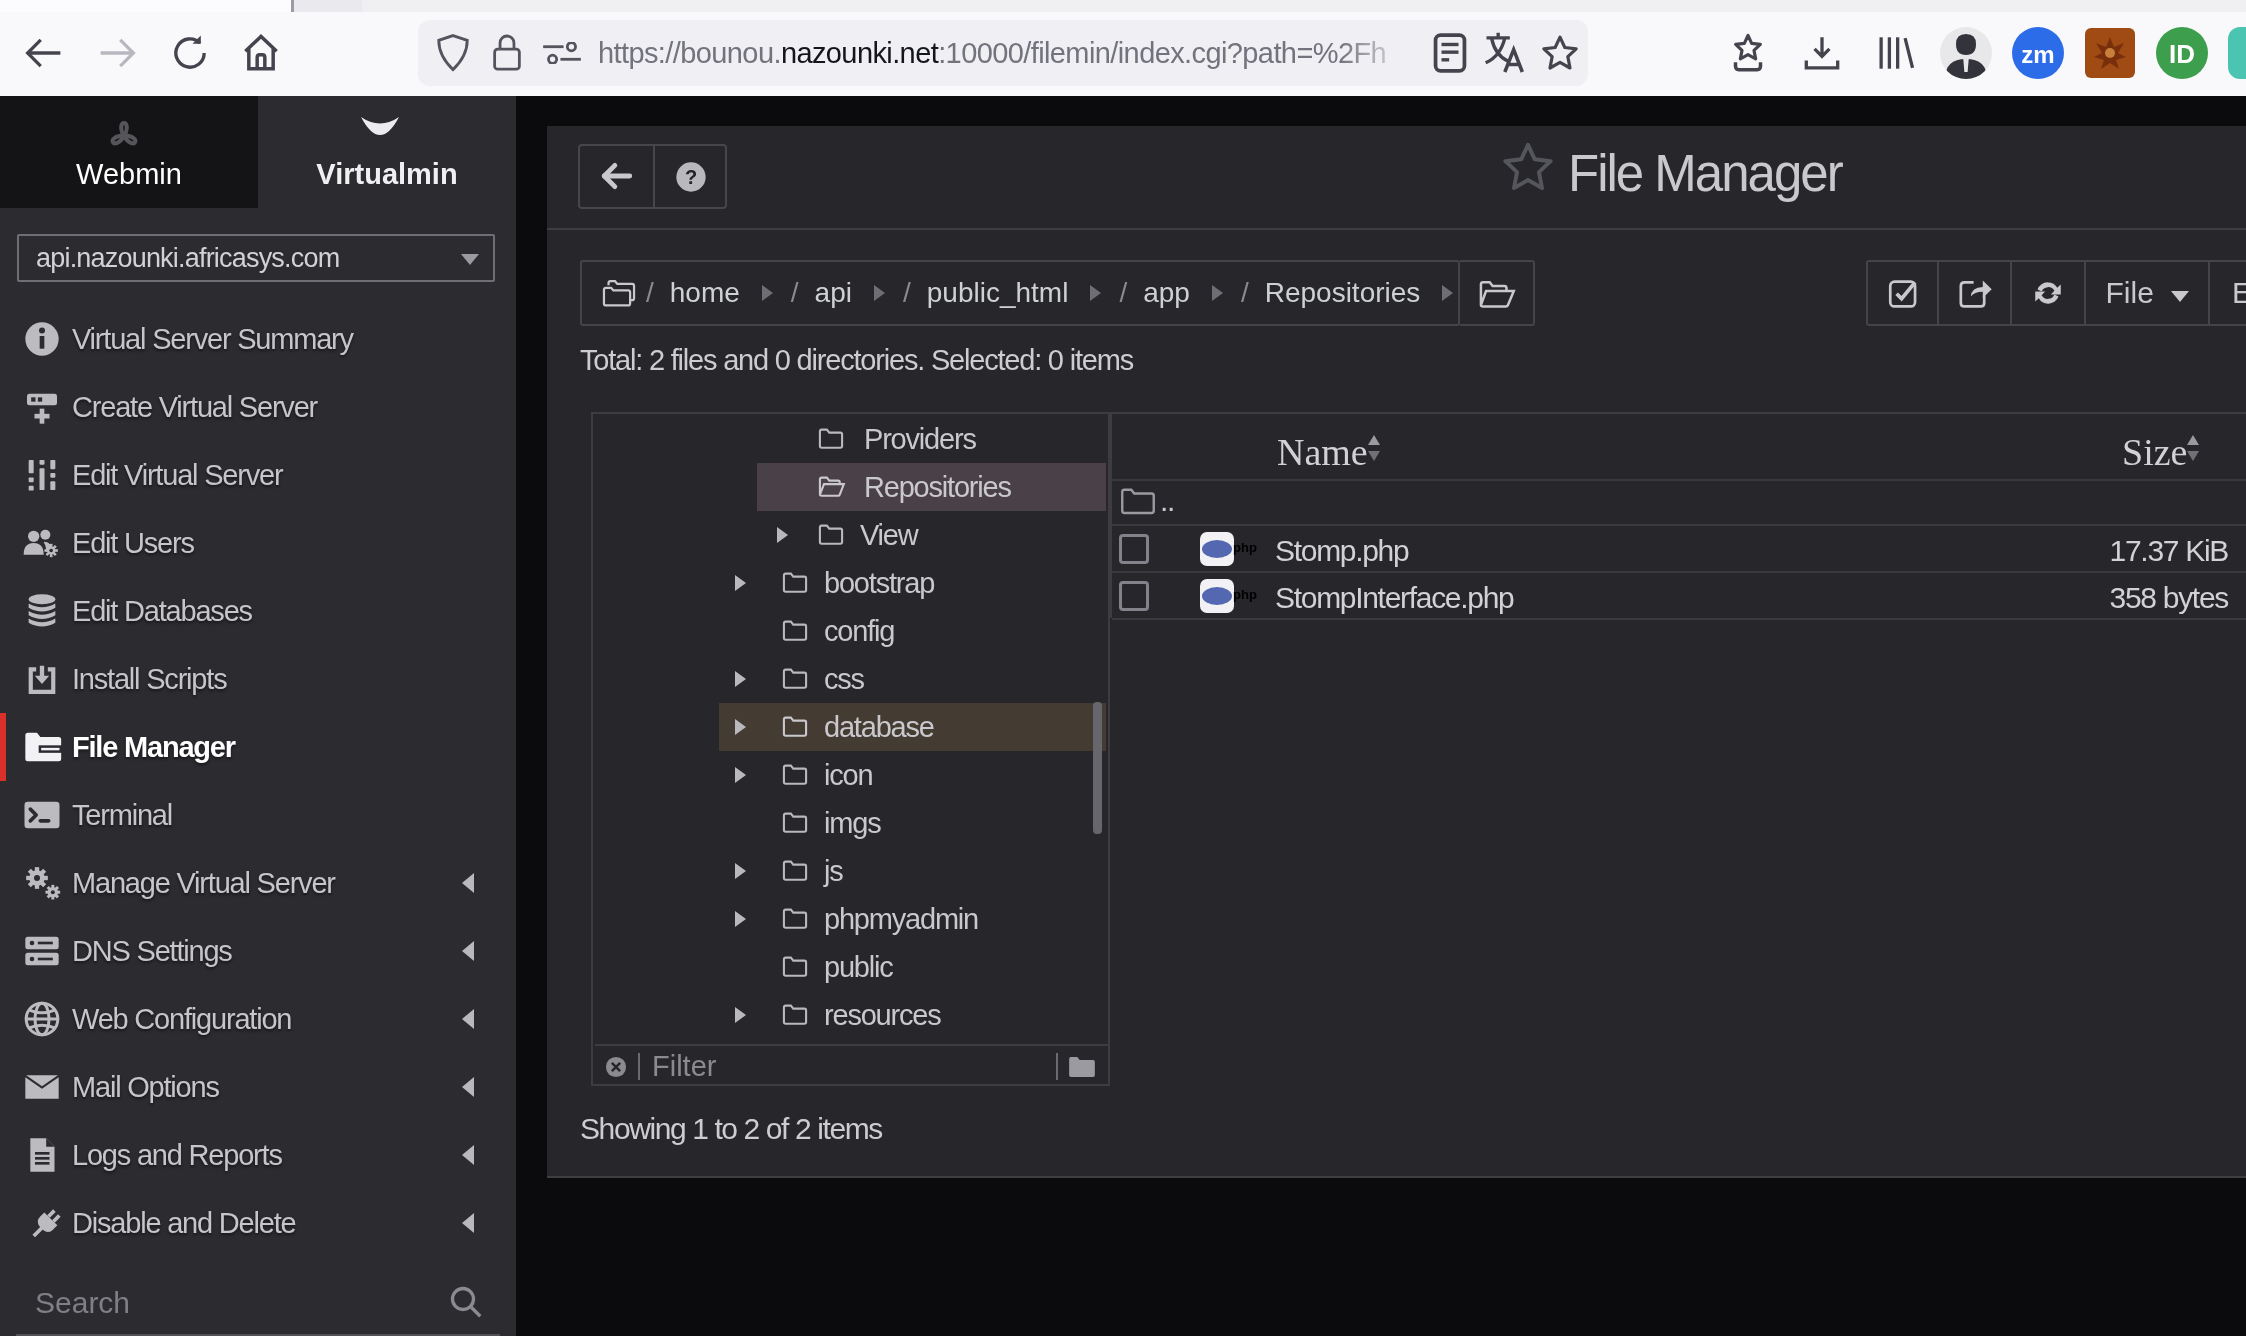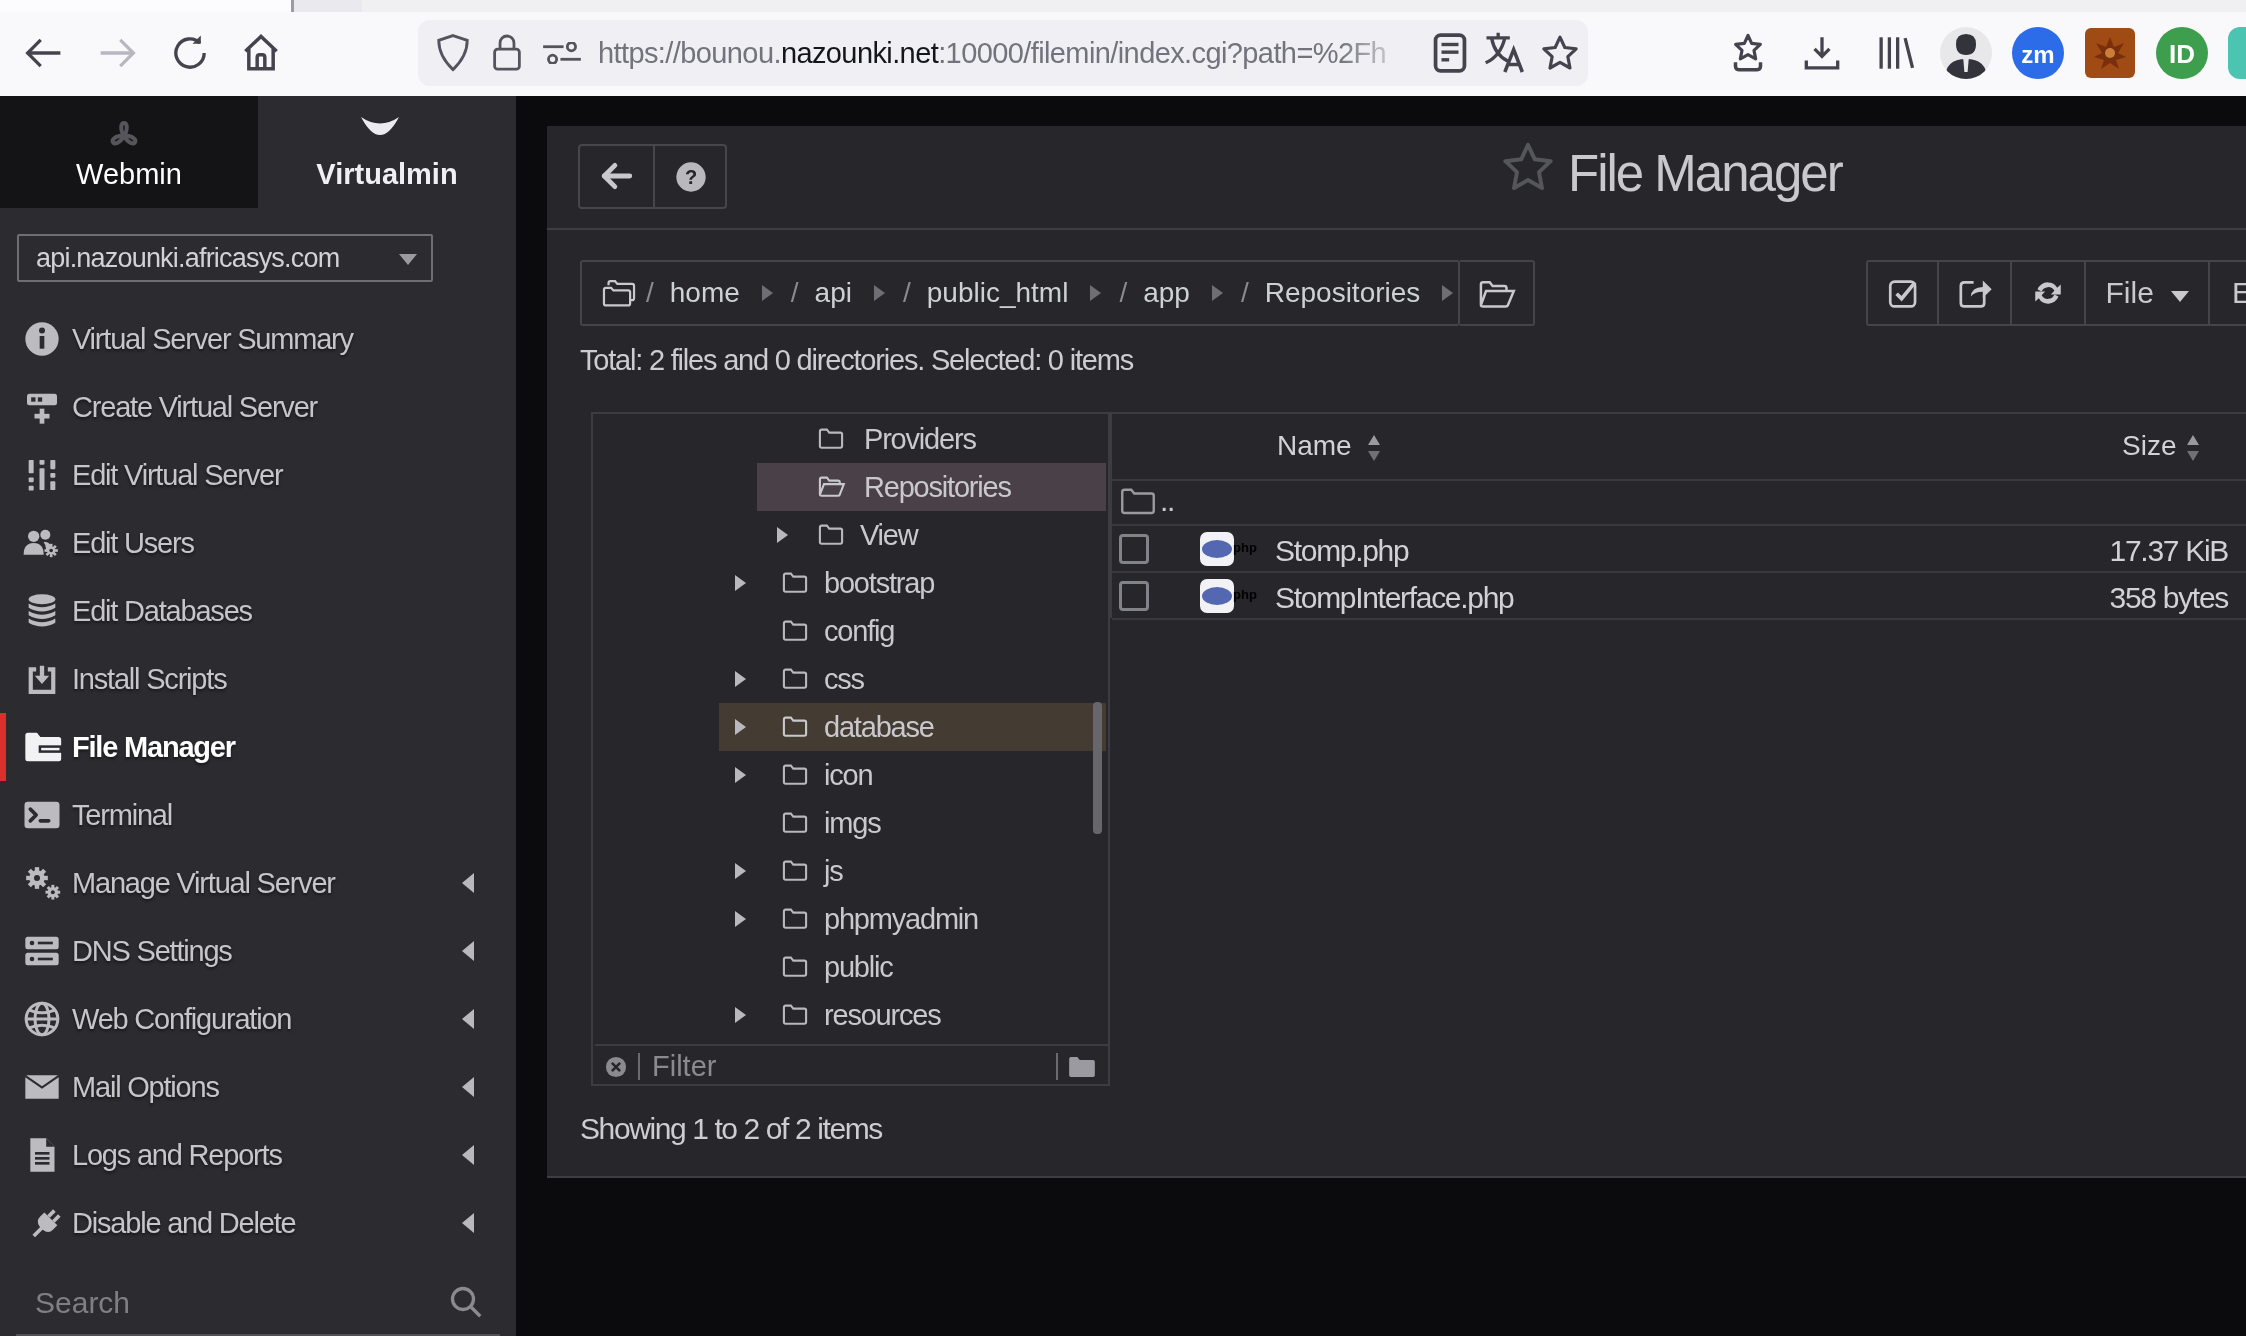--- a/index.html
+++ b/index.html
@@ -21,21 +21,21 @@
 
 #app { position:absolute; left:0; top:96px; width:2246px; height:1240px; background:#0b0b0d; }
 
 
 #sidebar { position:absolute; left:0; top:0; width:516px; height:1240px; background:#2b2b30; }
 #tab-webmin { position:absolute; left:0; top:0; width:258px; height:112px; background:#141416; }
 #tab-virtualmin { position:absolute; left:258px; top:0; width:258px; height:112px; }
 .tablabel { position:absolute; width:100%; text-align:center; top:62px; font-size:29px; }
 #tab-webmin .tablabel { color:#ffffff; }
 #tab-virtualmin .tablabel { color:#f0f0f2; font-weight:bold; }
-#domsel { position:absolute; left:17px; top:138px; width:416px; height:48px; border:2px solid #6e6e74; border-radius:2px; }
+#domsel { position:absolute; left:17px; top:138px; width:478px; height:48px; border:2px solid #6e6e74; border-radius:2px; }
 #domsel span { position:absolute; left:17px; top:0; line-height:44px; font-size:27px; color:#d2d2d6; letter-spacing:-0.8px; }
 #domsel .caret { position:absolute; right:14px; top:18px; width:0; height:0; border-left:9px solid transparent; border-right:9px solid transparent; border-top:11px solid #9a9aa0; }
 .mitem { position:absolute; left:0; width:516px; height:68px; color:#c6c6c9; font-size:29px; letter-spacing:-1.2px; }
 .mitem .lbl { position:absolute; left:72px; top:50%; transform:translateY(-50%); text-shadow:0 2px 3px rgba(0,0,0,.45); }
 .mitem .ic { position:absolute; left:22px; top:50%; transform:translateY(-50%); width:40px; height:40px; }
 .mitem .rc { position:absolute; left:462px; top:50%; transform:translateY(-50%); width:0; height:0; border-top:10px solid transparent; border-bottom:10px solid transparent; border-right:12px solid #b9b9bd; }
 .mitem.active { color:#ffffff; font-weight:bold; }
 .mitem.active::before { content:""; position:absolute; left:0; top:0; width:6px; height:68px; background:#d9302c; }
 #searchrow { position:absolute; left:0; top:1174px; width:516px; height:66px; }
 #searchrow .ph { position:absolute; left:35px; top:50%; transform:translateY(-50%); font-size:30px; color:#7f7f85; }
@@ -75,21 +75,21 @@
 .hl1 { position:absolute; left:162px; top:0; width:349px; height:48px; background:#4a4047; }
 .hl2 { position:absolute; left:124px; top:0; width:387px; height:48px; background:#443b33; }
 #scrollthumb { position:absolute; left:500px; top:288px; width:9px; height:132px; background:#66666c; border-radius:4px; }
 #filterbar { position:absolute; left:2px; top:630px; width:515px; height:42px; border-top:2px solid #3c3c41; }
 #filterbar .ph { position:absolute; left:57px; top:50%; transform:translateY(-50%); font-size:29px; color:#8a8a8f; }
 #showline { position:absolute; left:33px; top:986px; font-size:30px; color:#cdcdd1; letter-spacing:-1.4px; }
 
 
 #ftable { position:absolute; left:563px; top:286px; width:1212px; height:206px; border-top:2px solid #3c3c41; border-left:2px solid #3c3c41; }
 .hline { position:absolute; left:0; width:1212px; height:2px; background:#39393e; }
-#ftable .htxt { position:absolute; font-size:28px; color:#d2d2d6; }
+#ftable .htxt { position:absolute; font-size:38px; color:#d2d2d6;font-family:Liberation Serif, serif; }
 .fname { position:absolute; left:163px; font-size:30px; color:#d2d2d6; letter-spacing:-1.3px; }
 .fsize { position:absolute; right:94px; font-size:30px; color:#d2d2d6; text-align:right; letter-spacing:-1.3px; }
 .cbox { position:absolute; left:7px; width:30px; height:30px; border:3px solid #82828a; border-radius:4px; }
 .phpbadge { position:absolute; left:88px; width:34px; height:34px; background:#f2f2f4; border-radius:7px; }
 .phpbadge .ell { position:absolute; left:2px; top:8px; width:30px; height:18px; background:#5468b2; border-radius:50%; }
 .phpbadge .txt { position:absolute; left:0; top:8px; width:34px; text-align:center; font-size:13px; font-weight:bold; color:#000; font-family:"Liberation Sans",sans-serif;margin-left:28px; }
 </style>
 </head>
 <body>
 

